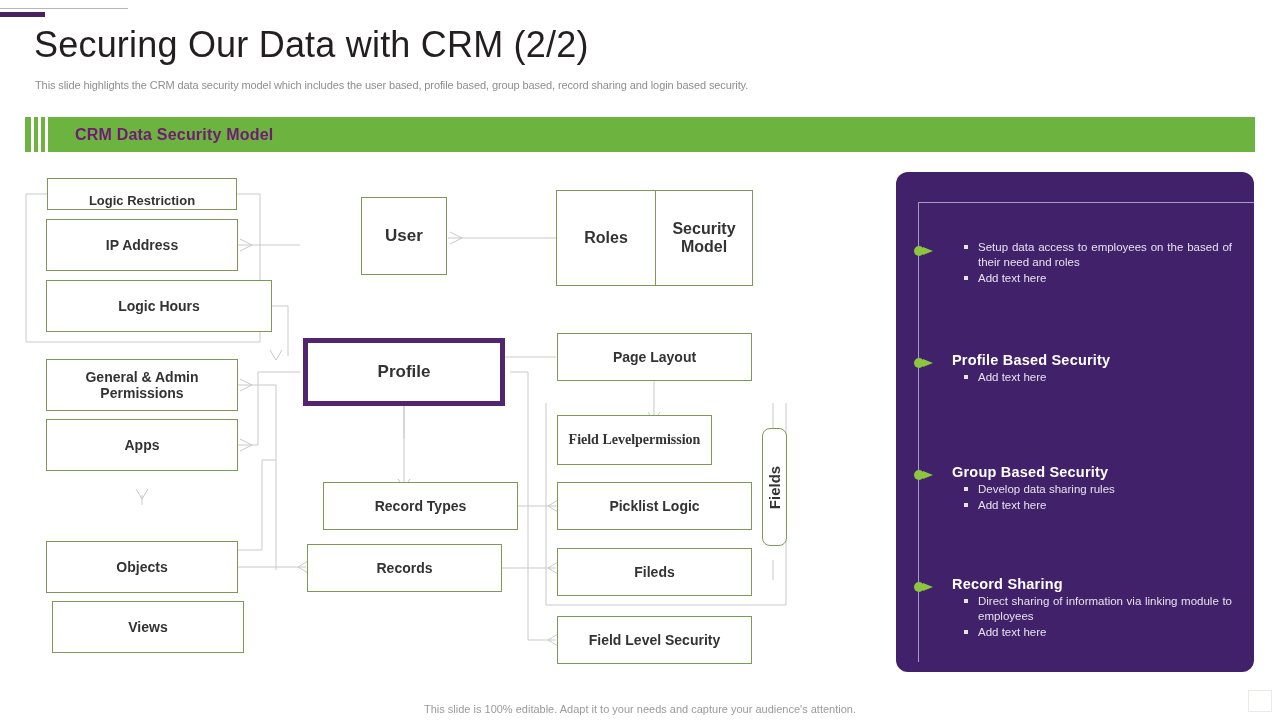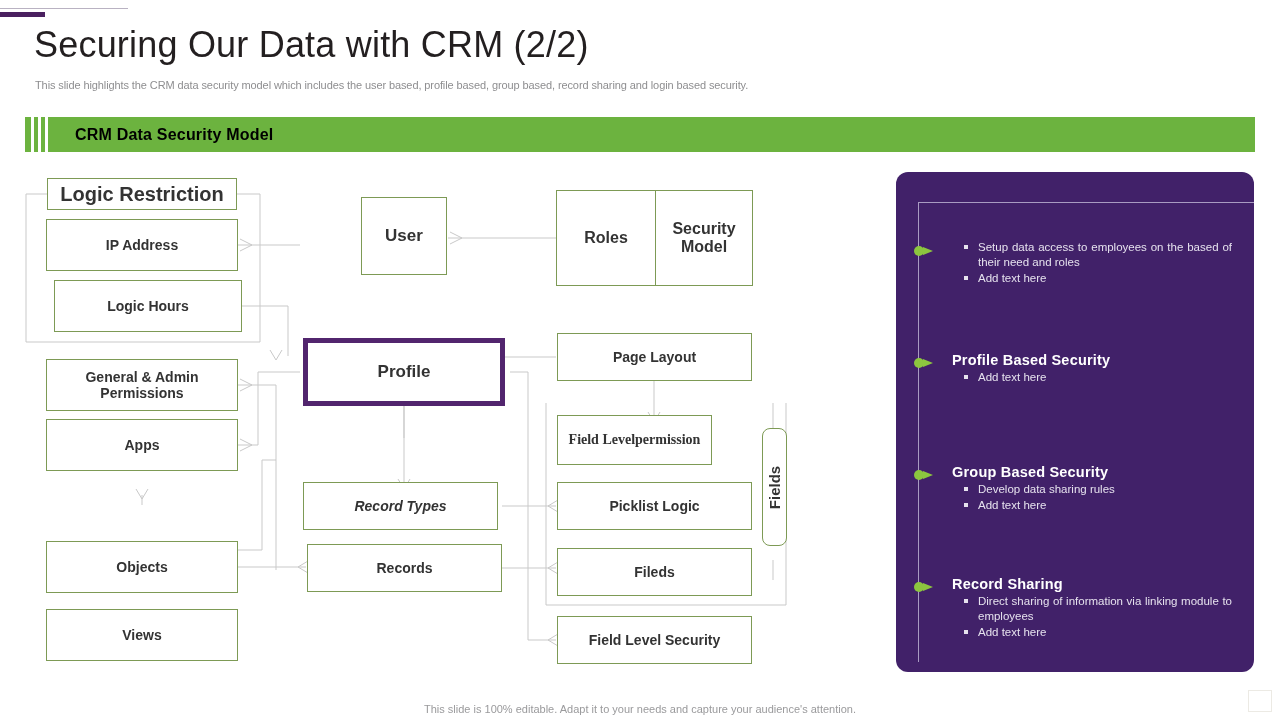--- a/index.html
+++ b/index.html
@@ -29,35 +29,35 @@
   .greenbar{
     position:absolute;left:25px;top:117px;width:1230px;height:35px;
     background:#6cb33f;
   }
   .greenbar .stripe{position:absolute;top:0;width:3px;height:35px;background:#ffffff;}
   .greenbar .s1{left:6px;}
   .greenbar .s2{left:13px;}
   .greenbar .s3{left:20px;}
   .greenbar .label{
     position:absolute;left:50px;top:0;height:35px;line-height:35px;
-    color:#000000;font-size:16px;font-weight:bold;letter-spacing:.2px;
+    color:#701a75;font-size:16px;font-weight:bold;letter-spacing:.2px;
   }
 
   
   .canvas{position:absolute;left:0;top:160px;width:890px;height:520px;}
   .svg-links{position:absolute;left:0;top:0;width:890px;height:520px;}
 
   .node{
     position:absolute;box-sizing:border-box;
     border:1px solid #7d9a55;background:#ffffff;
     display:flex;align-items:center;justify-content:center;
     text-align:center;color:#333333;font-size:14px;font-weight:bold;
     line-height:1.15;
   }
-  .node.title-node{font-size:20px;}
+  .node.title-node{font-size:13px;align-items:flex-end;}
   .node.profile{border:5px solid #52256e;font-size:17px;}
   .node.user{font-size:17px;}
   .node.roles{font-size:16px;}
   .group-box{
     position:absolute;box-sizing:border-box;
     border:1px solid #c9c9c9;background:transparent;
   }
   .fields-node{
     position:absolute;box-sizing:border-box;
     border:1px solid #7d9a55;border-radius:8px;background:#ffffff;
@@ -185,43 +185,43 @@
   </svg>
 
   <div class="group-box" style="left:26px;top:34px;width:234px;height:148px;border:none;"></div>
 
   <div class="node title-node" style="left:47px;top:18px;width:190px;height:32px;">
     <span>Logic Restriction</span>
   </div>
   <div class="node" style="left:46px;top:59px;width:192px;height:52px;">
     <span>IP Address</span>
   </div>
-  <div class="node" style="left:54px;top:120px;width:188px;height:52px;">
+  <div class="node" style="left:46px;top:120px;width:226px;height:52px;">
     <span>Logic Hours</span>
   </div>
   <div class="node" style="left:46px;top:199px;width:192px;height:52px;">
     <span>General &amp; Admin Permissions</span>
   </div>
   <div class="node" style="left:46px;top:259px;width:192px;height:52px;">
     <span>Apps</span>
   </div>
   <div class="node" style="left:46px;top:381px;width:192px;height:52px;">
     <span>Objects</span>
   </div>
-  <div class="node" style="left:46px;top:441px;width:192px;height:52px;margin-top:8px;">
+  <div class="node" style="left:52px;top:441px;width:192px;height:52px;">
     <span>Views</span>
   </div>
 
   <div class="node user" style="left:361px;top:37px;width:86px;height:78px;">
     <span>User</span>
   </div>
   <div class="node profile" style="left:303px;top:178px;width:202px;height:68px;text-align:center;">
     <span>Profile</span>
   </div>
-  <div class="node" style="left:303px;top:322px;width:195px;height:48px;font-style:italic;">
+  <div class="node" style="left:323px;top:322px;width:195px;height:48px;">
     <span>Record Types</span>
   </div>
   <div class="node" style="left:307px;top:384px;width:195px;height:48px;">
     <span>Records</span>
   </div>
 
   <div class="node roles" style="left:556px;top:30px;width:99px;height:96px;border-right:none;">
     <span>Roles</span>
   </div>
   <div class="node roles" style="left:655px;top:30px;width:98px;height:96px;">

